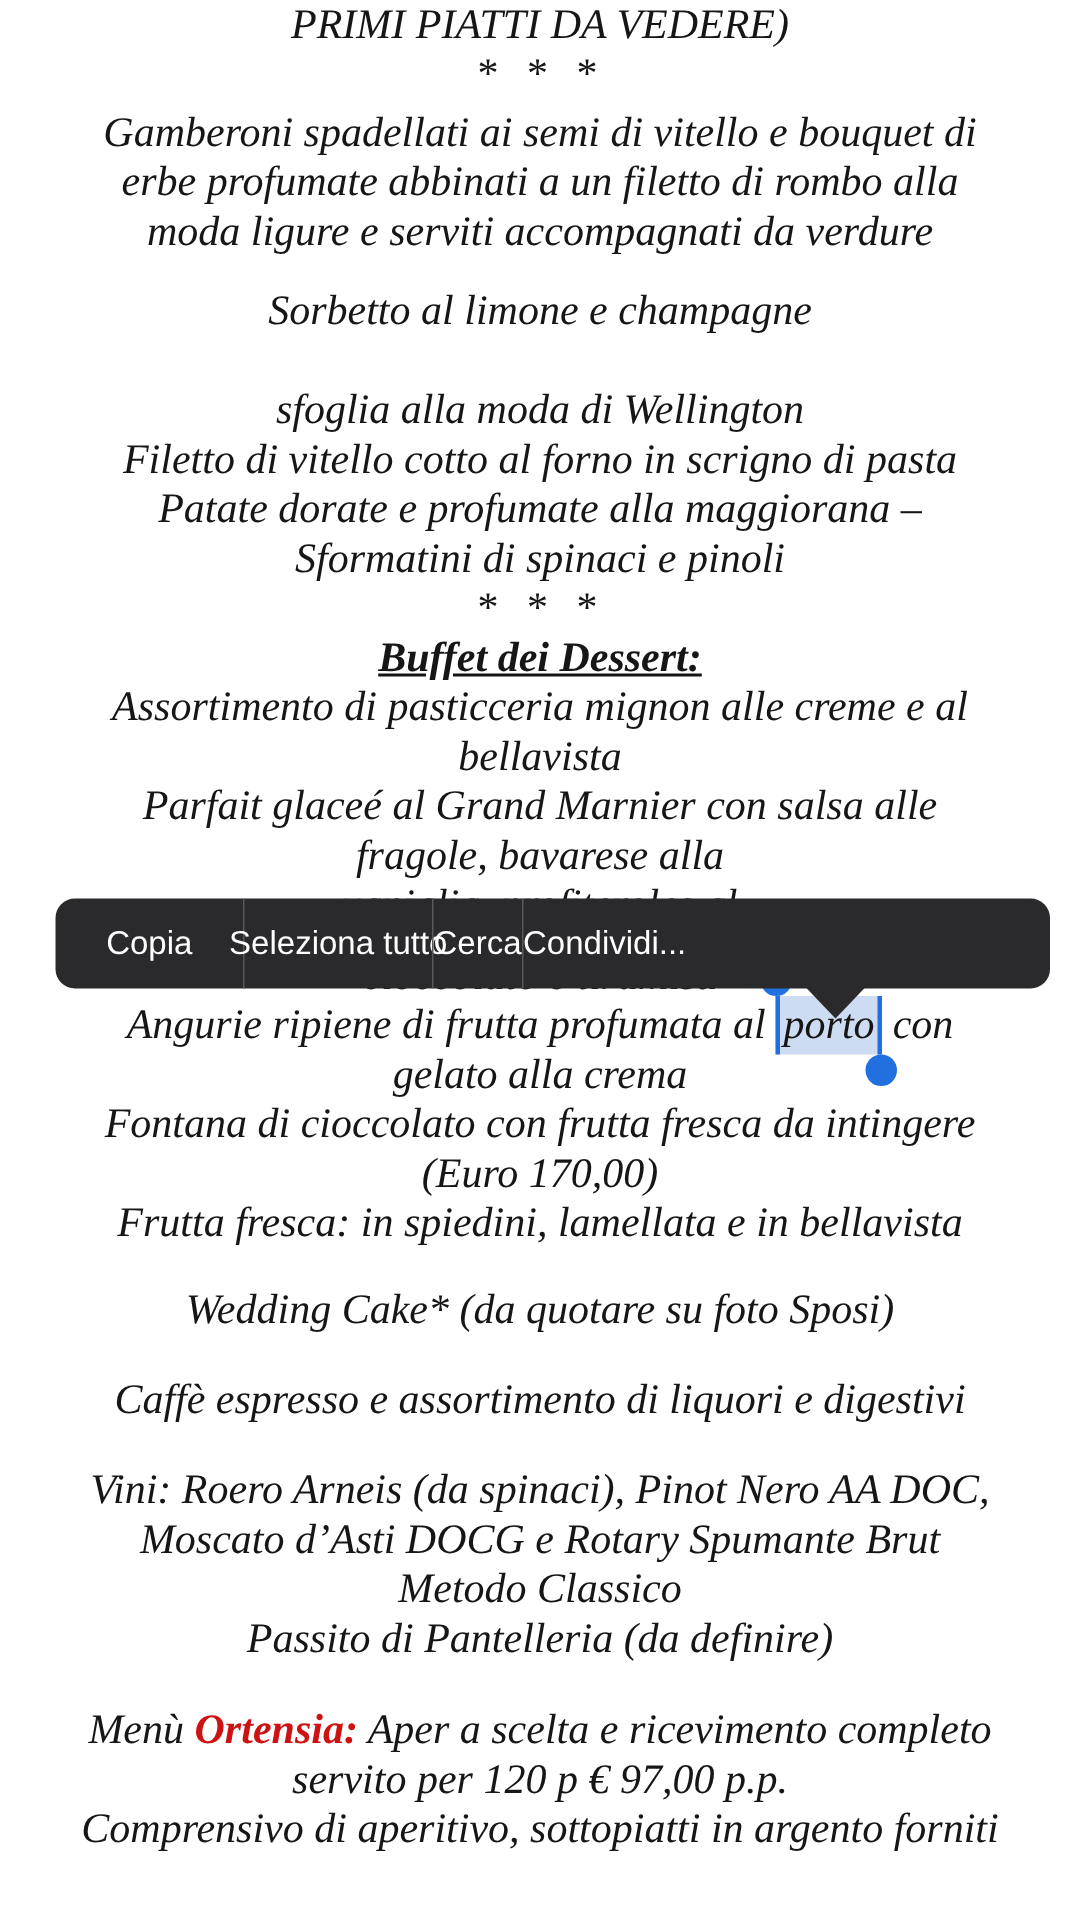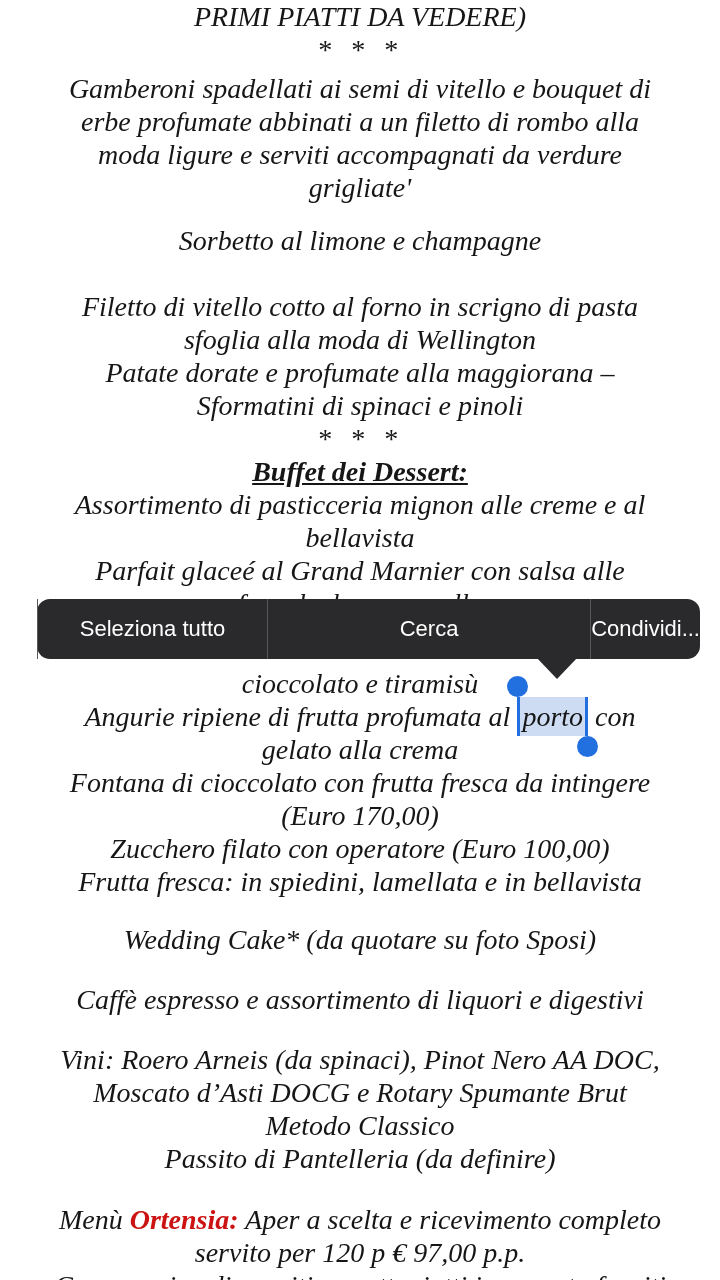--- a/index.html
+++ b/index.html
@@ -68,59 +68,58 @@
 </head>
 <body>
 
 <div class="doc">
     <div class="ln">PRIMI PIATTI DA VEDERE)</div>
     <div class="ln stars">* * *</div>
     <div style="height: 6px;"></div>
     <div class="ln">Gamberoni spadellati ai semi di vitello e bouquet di</div>
     <div class="ln">erbe profumate abbinati a un filetto di rombo alla</div>
     <div class="ln">moda ligure e serviti accompagnati da verdure</div>
-    <div class="ln">grigliate'</div>
     <div style="height: 20px;"></div>
     <div class="ln">Sorbetto al limone e champagne</div>
     <div style="height: 33px;"></div>
+    <div class="ln">sfoglia alla moda di Wellington</div>
     <div class="ln">Filetto di vitello cotto al forno in scrigno di pasta</div>
-    <div class="ln">sfoglia alla moda di Wellington</div>
     <div class="ln">Patate dorate e profumate alla maggiorana –</div>
     <div class="ln">Sformatini di spinaci e pinoli</div>
     <div class="ln stars">* * *</div>
     <div class="ln heading">Buffet dei Dessert:</div>
     <div class="ln">Assortimento di pasticceria mignon alle creme e al</div>
     <div class="ln">bellavista</div>
     <div class="ln">Parfait glaceé al Grand Marnier con salsa alle</div>
     <div class="ln">fragole, bavarese alla</div>
     <div class="ln">vaniglia, profiteroles al</div>
     <div style="height: 14px;"></div>
     <div class="ln">cioccolato e tiramisù</div>
     <div class="ln"><span>Angurie ripiene di frutta profumata al </span><span class="sel">porto<span class="h h-top"></span><span class="h h-bot"></span></span><span> con</span></div>
     <div class="ln">gelato alla crema</div>
     <div class="ln">Fontana di cioccolato con frutta fresca da intingere</div>
     <div class="ln">(Euro 170,00)</div>
-    <div class="ln">Zucchero filato con operatore (Euro 100,00)</div>
     <div class="ln">Frutta fresca: in spiedini, lamellata e in bellavista</div>
     <div style="height: 25px;"></div>
     <div class="ln">Wedding Cake* (da quotare su foto Sposi)</div>
     <div style="height: 27px;"></div>
     <div class="ln">Caffè espresso e assortimento di liquori e digestivi</div>
     <div style="height: 27px;"></div>
     <div class="ln">Vini: Roero Arneis (da spinaci), Pinot Nero AA DOC,</div>
     <div class="ln">Moscato d’Asti DOCG e Rotary Spumante Brut</div>
     <div class="ln">Metodo Classico</div>
     <div class="ln">Passito di Pantelleria (da definire)</div>
     <div style="height: 28px;"></div>
     <div class="ln"><span>Menù </span><span class="red">Ortensia:</span><span> Aper a scelta e ricevimento completo</span></div>
     <div class="ln">servito per 120 p € 97,00 p.p.</div>
     <div class="ln">Comprensivo di aperitivo, sottopiatti in argento forniti</div>
   </div>
 
 <div class="ctx-menu">
+  <div class="ctx-item">Copia</div>
   <div class="ctx-sep"></div>
   <div class="ctx-item">Seleziona tutto</div>
   <div class="ctx-sep"></div>
   <div class="ctx-item">Cerca</div>
   <div class="ctx-sep"></div>
   <div class="ctx-item">Condividi...</div>
   <div class="ctx-arrow"></div>
 </div>
 
 </body></html>

